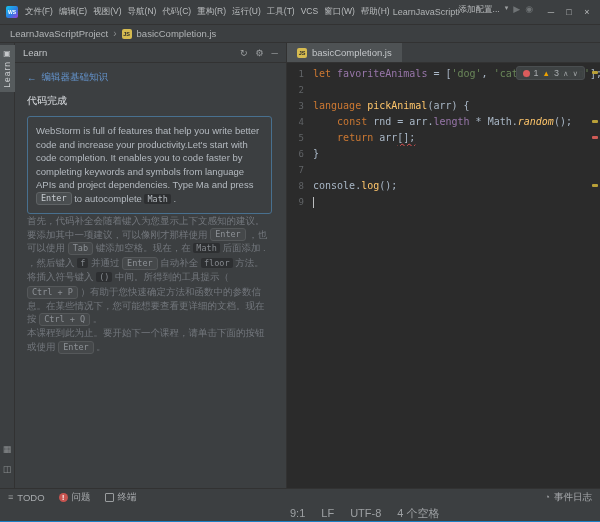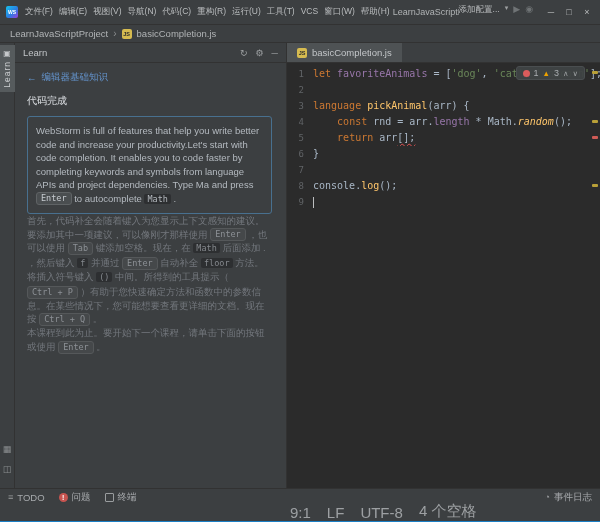--- a/index.html
+++ b/index.html
@@ -77,21 +77,21 @@
 
   
   .toolbar{height:17px;flex:none;background:#3c3f41;border-top:1px solid #323232;display:flex;align-items:center;padding:0 8px;font-size:9.5px;color:#a7aaad;gap:14px}
   .tool-item{display:flex;align-items:center;gap:4px;cursor:default}
   .t-ic{font-size:9px;color:#9a9d9f;display:inline-flex;align-items:center;justify-content:center}
   .t-problems{width:9px;height:9px;border-radius:50%;background:#c75450;color:#fff;font-size:7px;font-weight:bold;line-height:9px}
   .t-terminal{width:9px;height:9px;border:1px solid #9a9d9f;border-radius:1px}
   .event-log{margin-left:auto;display:flex;align-items:center;gap:4px;cursor:default}
 
   
-  .statusbar{height:16px;flex:none;background:#3c3f41;display:flex;align-items:flex-end;font-size:15px;color:#9da0a3;padding-left:290px;gap:16px}
+  .statusbar{height:16px;flex:none;background:#3c3f41;display:flex;align-items:center;font-size:11px;color:#9da0a3;padding-left:290px;gap:16px}
   .status-item{white-space:nowrap;cursor:default}
 
   .taskstrip{height:5px;flex:none;background:#1b7fc4}
 </style>
 </head>
 <body>
 
 <div class="window">
 
   <div class="titlebar">

